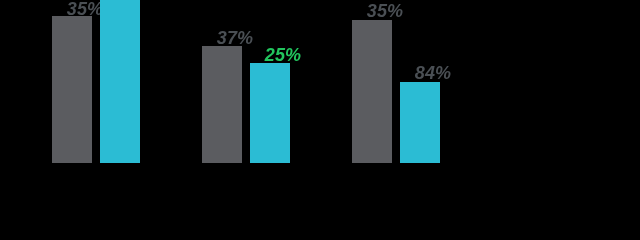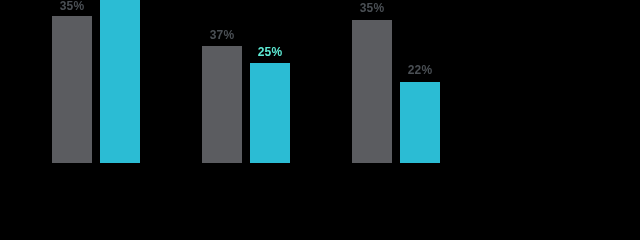--- a/index.html
+++ b/index.html
@@ -26,38 +26,40 @@
     height: 163px;
   }
   .bar {
     position: absolute;
     bottom: 0;
   }
   .bar-label {
     position: absolute;
     font-family: "Liberation Sans", sans-serif;
     font-weight: bold;
-    font-size: 12px;
+    font-style: italic;
+    font-size: 18px;
     line-height: 1;
     letter-spacing: 0.2px;
     text-align: center;
     white-space: nowrap;
     color: #4a4f54;
+    margin-left: 13px;
   }
 </style>
 </head>
 <body>
 
 <div id="chart-root" style="background: rgb(0, 0, 0);">
   <div class="plot-area" id="plot-area">
       <div class="bar" style="left: 52px; width: 40px; height: 147px; background: rgb(91, 92, 96);"></div>
       <div class="bar-label" style="left: 52px; top: 0px; width: 40px; color: rgb(74, 79, 84);">35%</div>
       <div class="bar" style="left: 100px; width: 40px; height: 163px; background: rgb(43, 188, 212);"></div>
       <div class="bar" style="left: 202px; width: 40px; height: 117px; background: rgb(91, 92, 96);"></div>
       <div class="bar-label" style="left: 202px; top: 29px; width: 40px; color: rgb(74, 79, 84);">37%</div>
       <div class="bar" style="left: 250px; width: 40px; height: 100px; background: rgb(43, 188, 212);"></div>
-      <div class="bar-label" style="left: 250px; top: 46px; width: 40px; color: #5eead4;">25%</div>
+      <div class="bar-label" style="left: 250px; top: 46px; width: 40px; color: #22c55e;">25%</div>
       <div class="bar" style="left: 352px; width: 40px; height: 143px; background: rgb(91, 92, 96);"></div>
       <div class="bar-label" style="left: 352px; top: 2px; width: 40px; color: rgb(74, 79, 84);">35%</div>
       <div class="bar" style="left: 400px; width: 40px; height: 81px; background: rgb(43, 188, 212);"></div>
-      <div class="bar-label" style="left: 400px; top: 64px; width: 40px; color: rgb(74, 79, 84);">22%</div>
+      <div class="bar-label" style="left: 400px; top: 64px; width: 40px; color: rgb(74, 79, 84);">84%</div>
     </div>
 </div>
 
 </body></html>

